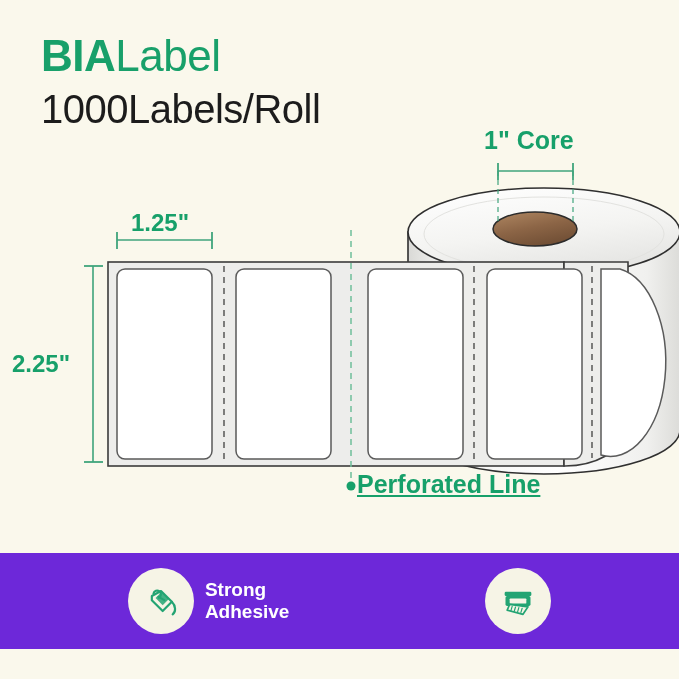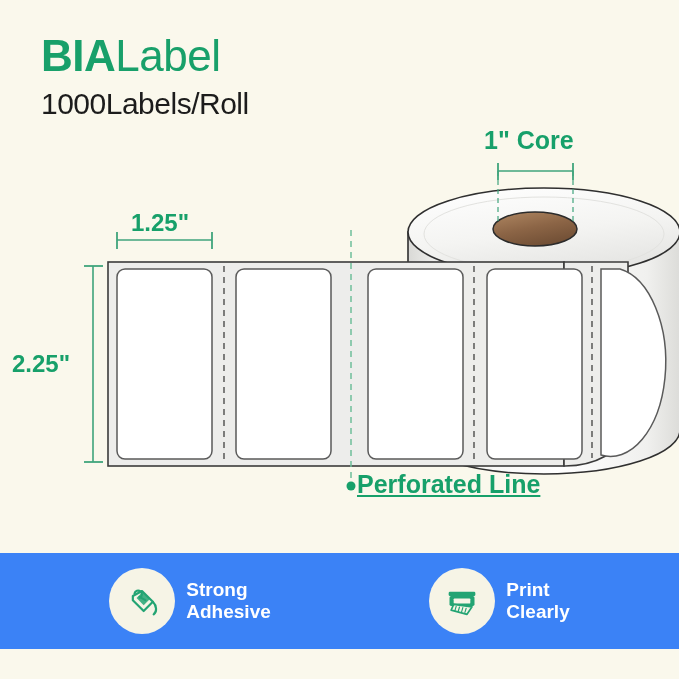--- a/index.html
+++ b/index.html
@@ -40,21 +40,21 @@
   .brand-label {
     font-size: 44px;
     font-weight: normal;
     color: #18a06a;
     letter-spacing: -0.5px;
   }
   .subtitle {
     position: absolute;
     left: 41px;
     top: 87px;
-    font-size: 30px;
+    font-size: 40px;
     color: #1c1c1c;
     letter-spacing: -0.5px;
     white-space: nowrap;
   }
 
   
   #stage {
     position: absolute;
     left: 0;
     top: 0;
@@ -93,21 +93,21 @@
     text-decoration: underline;
   }
 
   
   #features {
     position: absolute;
     left: 0;
     top: 553px;
     width: 679px;
     height: 96px;
-    background: #3b82f6;
+    background: #6d28d9;
     display: flex;
     align-items: center;
     justify-content: space-around;
     box-sizing: border-box;
     padding: 0 30px;
   }
   .feature {
     display: flex;
     align-items: center;
     gap: 11px;
@@ -266,18 +266,17 @@
             <path d="M14 28 L36 31 L30 40 L11 35 Z" fill="#f6f4e6" stroke="#23a473" stroke-width="2" stroke-linejoin="round"></path>
             <g stroke="#23a473" stroke-width="1.4" stroke-linecap="round">
               <path d="M17 30.5 L15.5 35.5"></path>
               <path d="M21 31.2 L19.5 36.3"></path>
               <path d="M25 32 L23.5 37"></path>
               <path d="M29 32.7 L27.5 37.7"></path>
             </g>
           </svg>
         </span>
       </div>
-      <div class="feature-text"><span>Print</span><br><span>Clearly</span></div>
     </div>
 
 
   </div>
 </div>
 
 </body></html>

